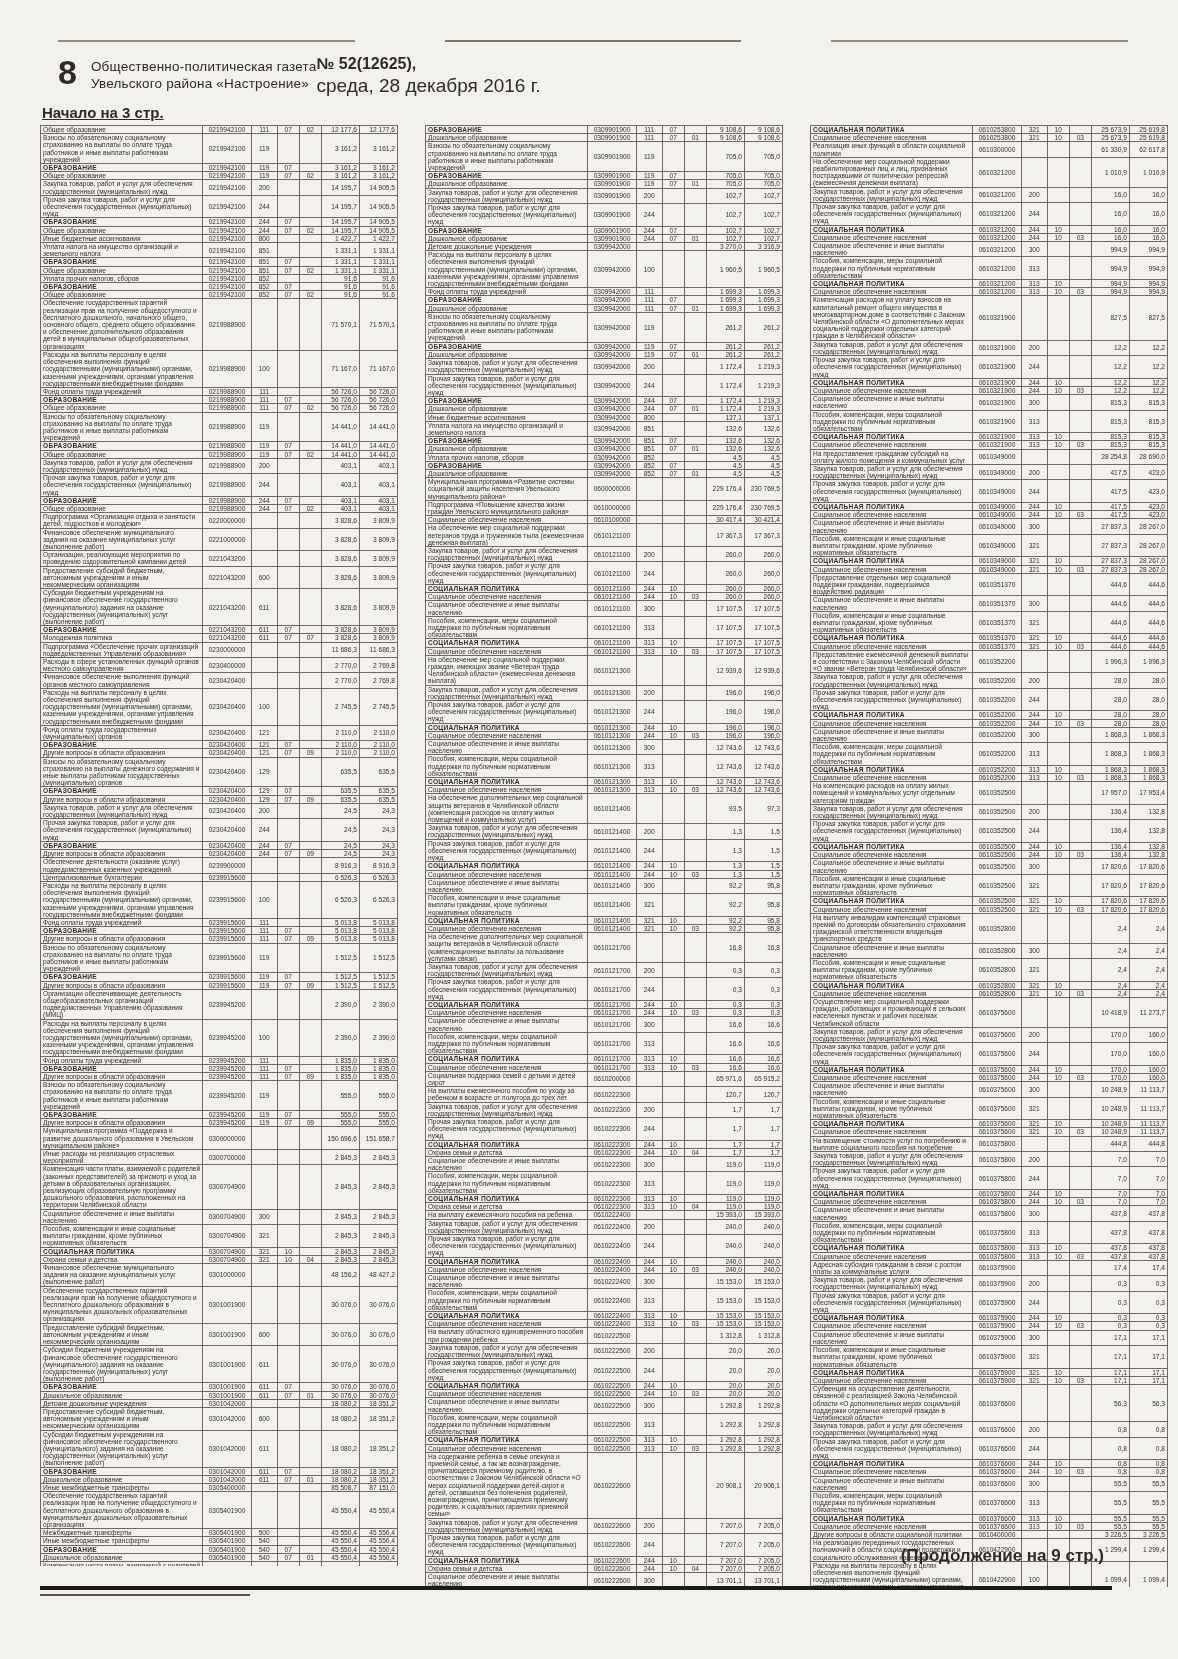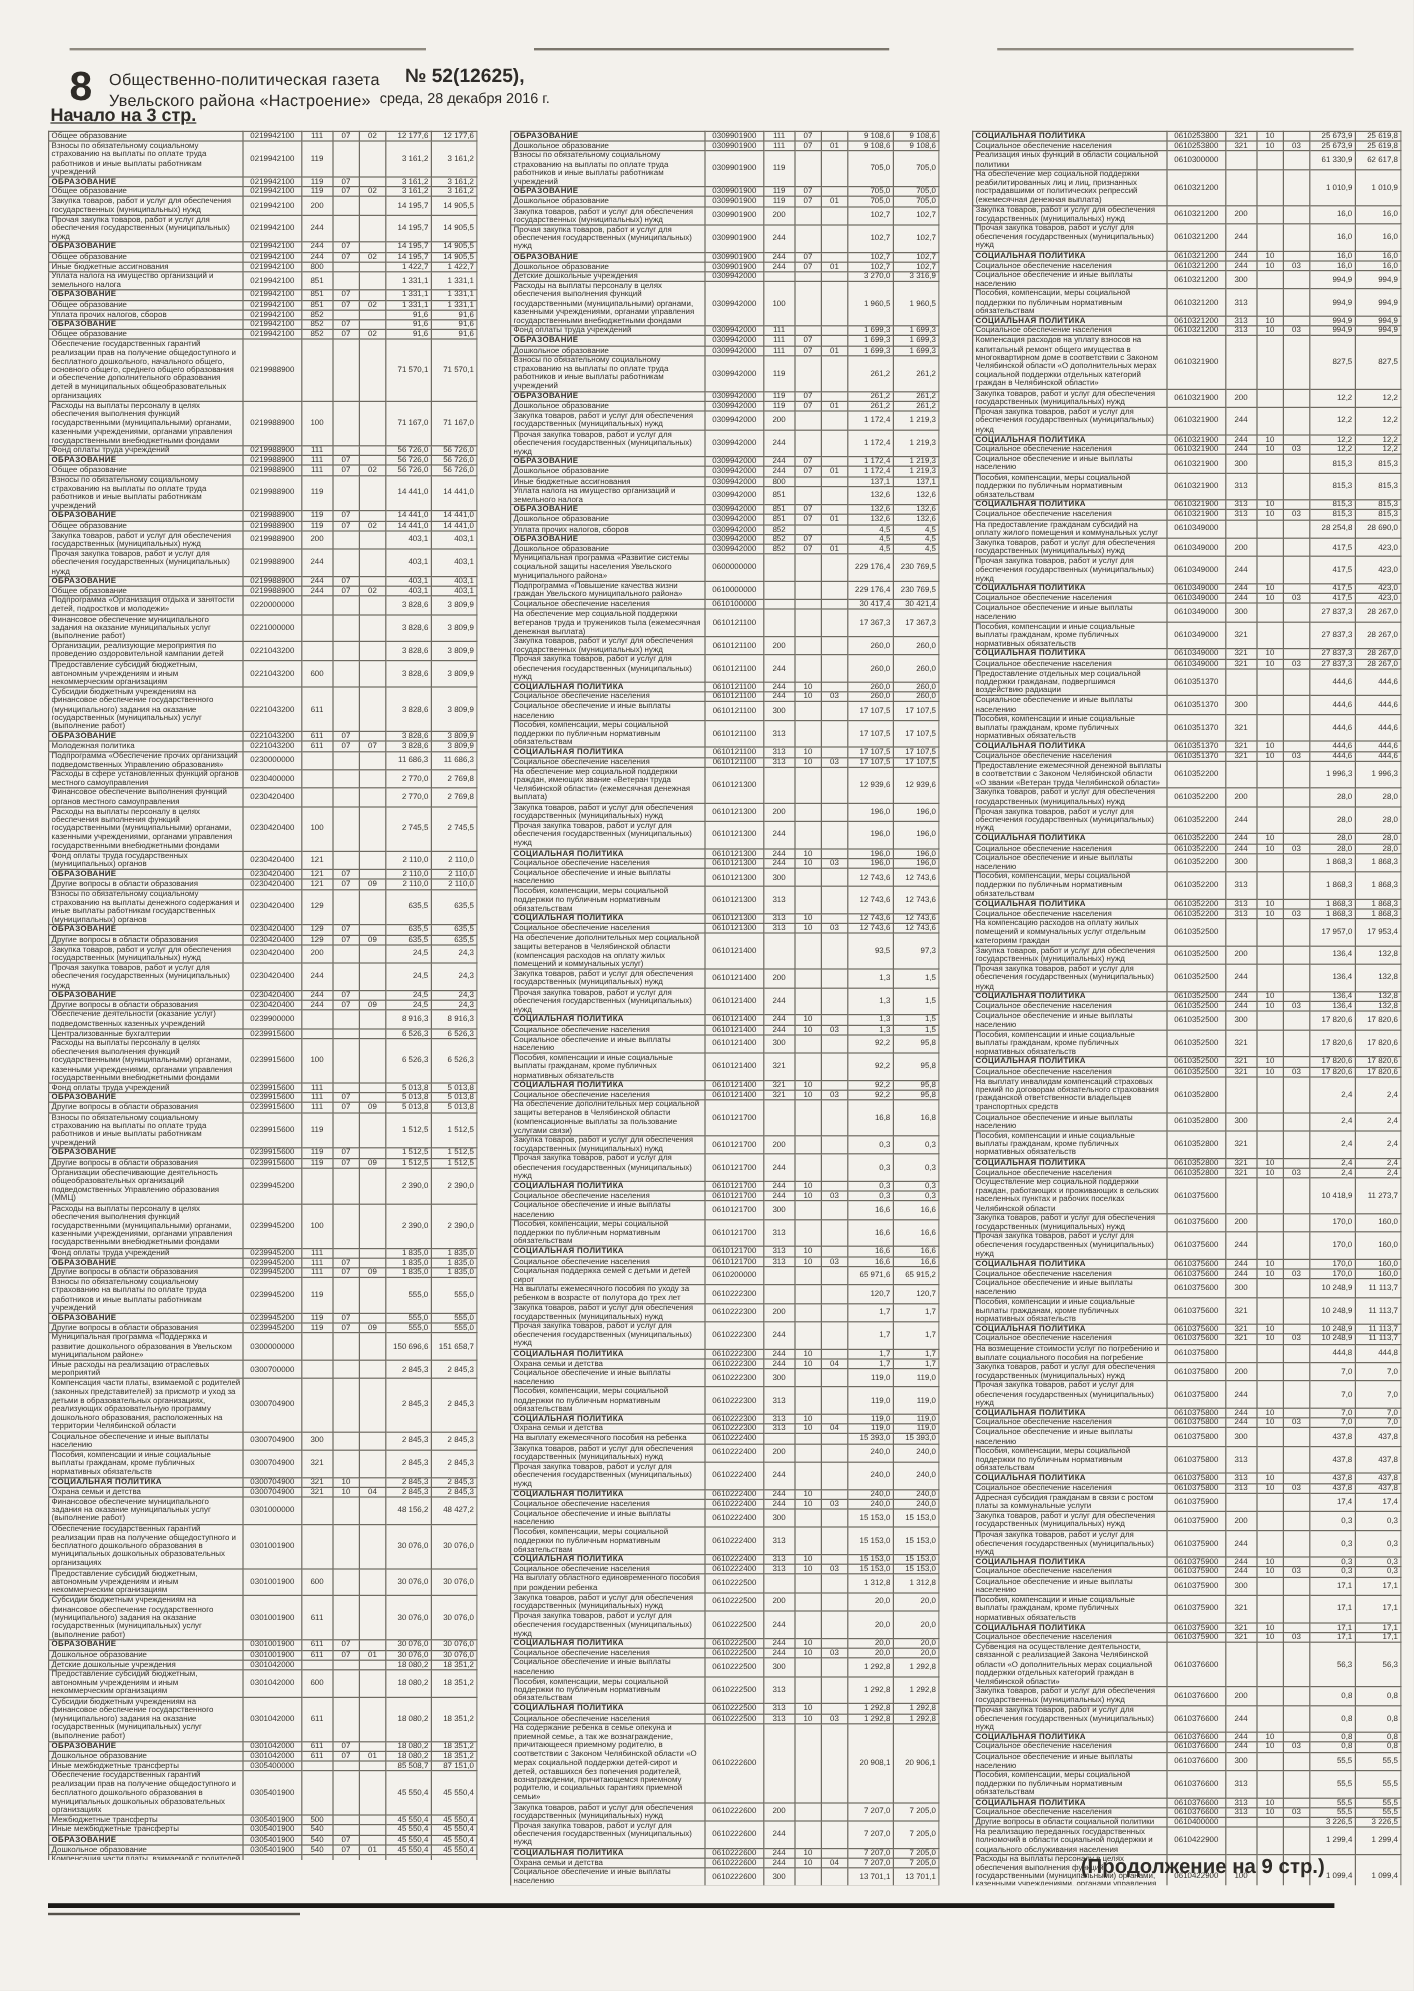--- a/index.html
+++ b/index.html
@@ -5,25 +5,25 @@
   html,body{margin:0;padding:0;}
   body{background:#d8d5cf;font-family:"Liberation Sans",sans-serif;}
   .page{position:relative;width:1178px;height:1659px;background:#f3f1ec;overflow:hidden;color:#2e2b27;}
   .toprule{position:absolute;top:40px;left:58px;right:50px;height:2px;display:flex;gap:90px;}
   .toprule span{flex:1;background:#8f8a80;height:2px;}
   .toprule span:nth-child(2){background:#7b766c;}
   .header{position:absolute;top:52px;left:58px;right:50px;height:52px;display:flex;align-items:flex-start;}
   .pagenum{font-size:34px;font-weight:bold;line-height:40px;margin-right:14px;}
   .gazette{font-size:13.5px;line-height:17px;padding-top:6px;letter-spacing:.2px;}
   .section-title{flex:1;text-align:center;font-size:33px;font-weight:600;letter-spacing:2px;padding-top:4px;}
-  .issue-block{text-align:center;padding-top:3px;}
+  .issue-block{text-align:left;padding-top:3px;}
   .issue-no{font-size:16px;font-weight:bold;}
-  .issue-date{font-size:12px;margin-top:2px;}
+  .issue-date{font-size:19px;margin-top:2px;}
   .start-note{font-size:15px;font-weight:bold;text-decoration:underline;margin:0 0 4px 2px;}
-  .cols{position:absolute;top:88px;left:40px;right:40px;display:flex;gap:27px;}
+  .cols{position:absolute;top:104px;left:40px;right:40px;display:flex;gap:27px;}
   .col{width:358px;flex:0 0 auto;overflow:hidden;}
   .col-1,.col-2{padding-top:21px;}
   .col{height:1462px;}
   table{width:100%;border-collapse:collapse;table-layout:fixed;}
   td{border:1px solid #6e6a61;padding:0 2px;font-size:6.6px;line-height:7.2px;vertical-align:middle;word-wrap:break-word;color:#33302a;}
   td.c0{width:48.5%;text-align:left;}
   td.c1{width:13.5%;text-align:center;}
   td.c2{width:6.6%;text-align:center;}
   td.c3{width:5.4%;text-align:center;}
   td.c4{width:5.4%;text-align:center;}

